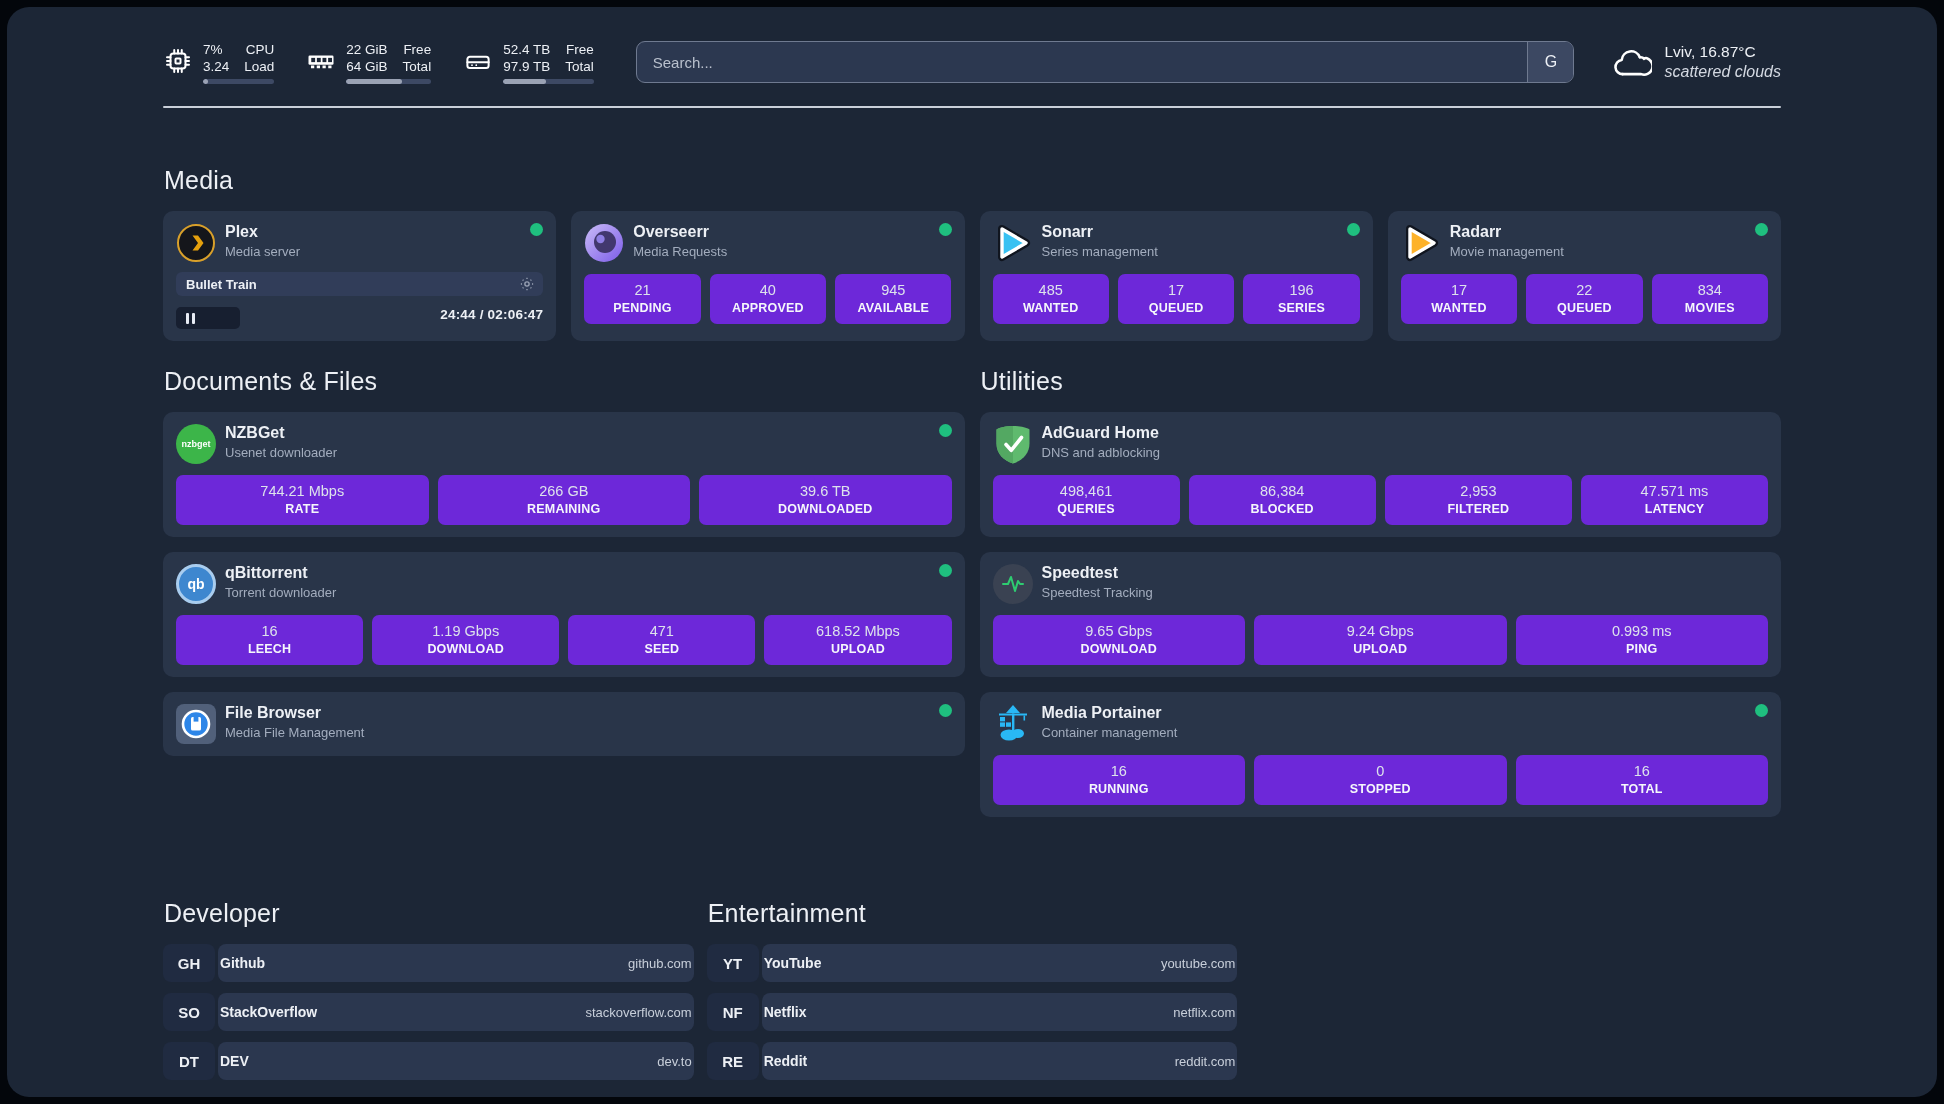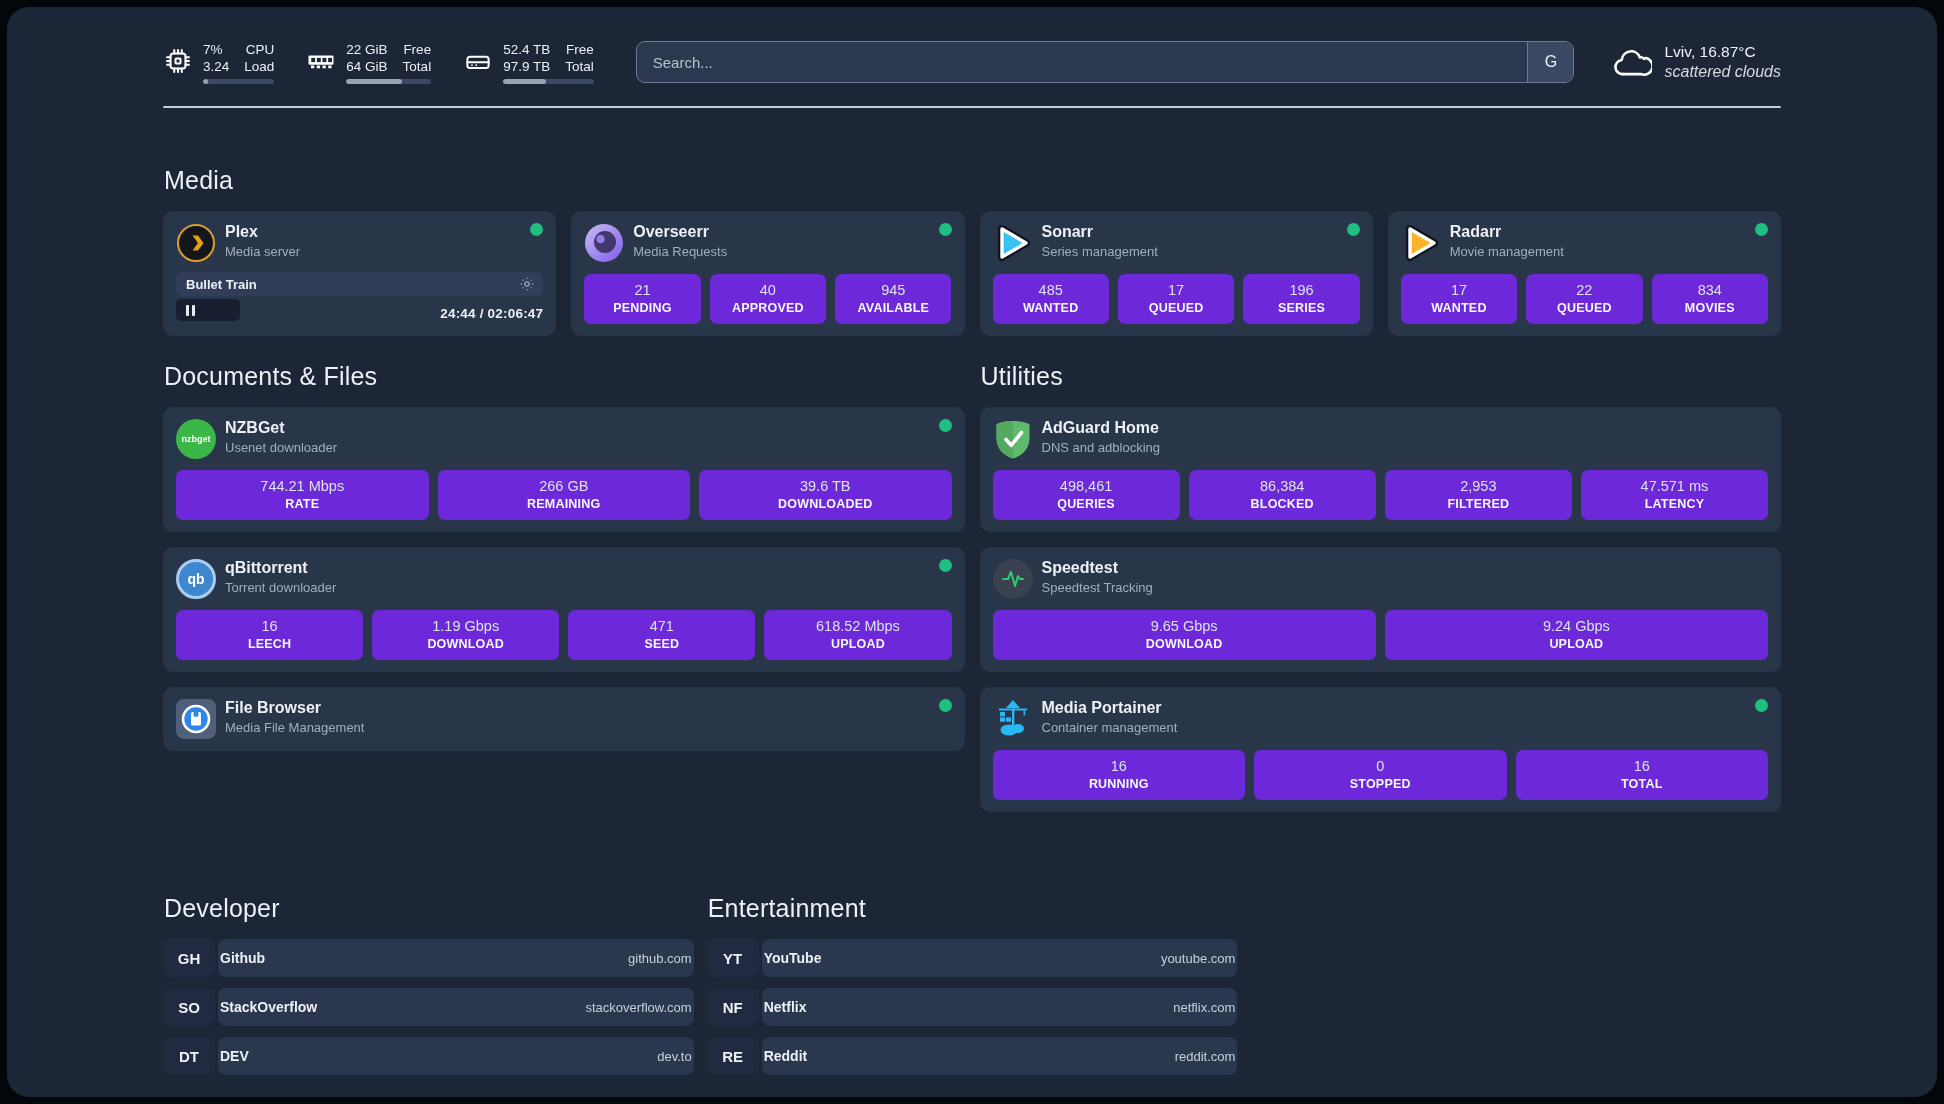--- a/index.html
+++ b/index.html
@@ -68,21 +68,21 @@
   .tile-value { font-size:14.5px; color:#dde2ec; }
   .tile-label { font-size:12.5px; font-weight:700; margin-top:3px; letter-spacing:.2px; color:#f5f7fb; }
 
   
   .player { margin-top:9px; }
   .player-track {
     display:flex; align-items:center; justify-content:space-between;
     background:#313d59; border-radius:6px; padding:4px 8px 4px 10px; font-size:13px;font-weight:bold;
   }
   .gear { width:16px; height:16px; cursor:pointer; }
-  .player-controls { display:flex; align-items:flex-end; justify-content:space-between; margin-top:3px; }
+  .player-controls { display:flex; align-items:flex-start; justify-content:space-between; margin-top:11px; }
   .pause-pill {
     width:64px; height:22px; background:#171f30; border-radius:5px;
     display:flex; align-items:center; justify-content:flex-start; padding-left:10px; gap:3px; cursor:pointer;
   }
   .pause-bar { width:3px; height:11px; background:#e8ecf4; border-radius:1px; }
   .player-time { font-size:13.5px; font-weight:700; letter-spacing:.2px; }
 
   
   .plex-circle { width:38px; height:38px; border-radius:50%; background:#15161b; border:2px solid #d9a02a;
                  display:flex; align-items:center; justify-content:center; }
@@ -487,20 +487,24 @@
         </div>
         <div class="tiles">
           <div class="tile">
             <div class="tile-value">9.65 Gbps</div>
             <div class="tile-label">DOWNLOAD</div>
           </div>
           <div class="tile">
             <div class="tile-value">9.24 Gbps</div>
             <div class="tile-label">UPLOAD</div>
           </div>
+          <div class="tile">
+            <div class="tile-value">0.993 ms</div>
+            <div class="tile-label">PING</div>
+          </div>
         </div>
       </div>
 
       <div class="card">
         <div class="card-head">
           <div class="app-icon">
             <svg width="40" height="40" viewBox="0 0 40 40" fill="#29b8f5">
               <polygon points="20,1 13,9 27,9"></polygon>
               <rect x="6" y="9.5" width="28" height="2"></rect>
               <rect x="19" y="9.5" width="2.4" height="19"></rect>

